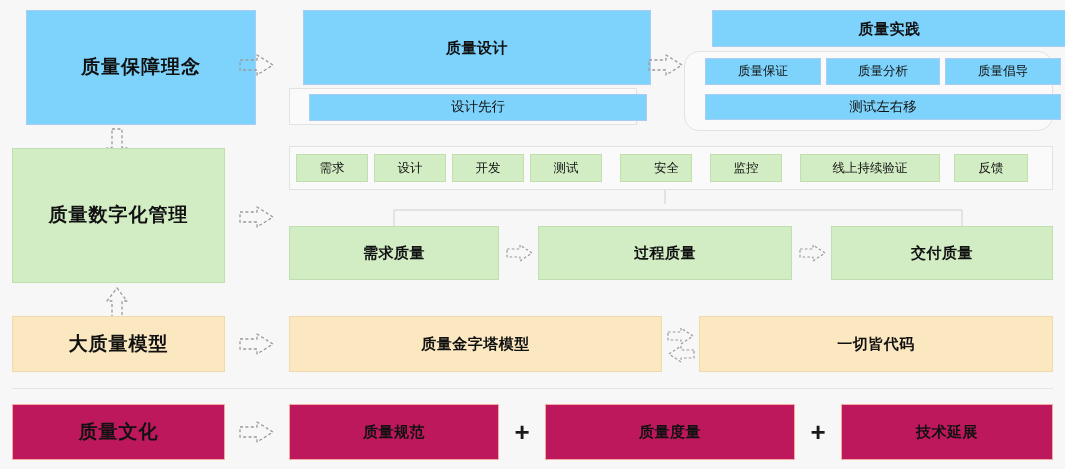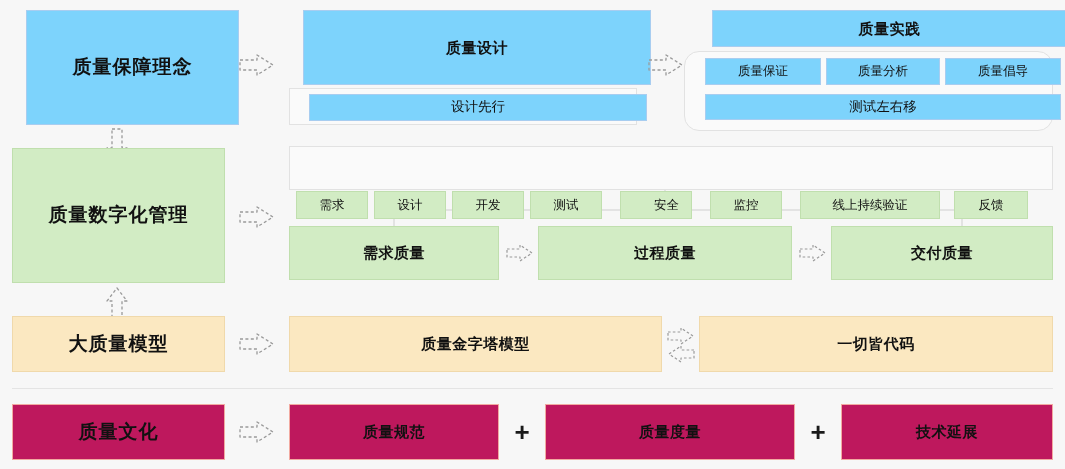--- a/index.html
+++ b/index.html
@@ -24,21 +24,21 @@
   }
   .blue   {background:#7dd3fc;border:1px solid #a8cdf0;margin-left:14px;}
   .green  {background:#d2ecc4;border:1px solid #c0dfae;}
   .orange {background:#fbe8c1;border:1px solid #f0d9ab;}
   .red    {background:#be185d;border:1px solid #f2aaa1;}
 
   .lvl1{font-size:19px;font-weight:bold;letter-spacing:1px;}
   .lvl2{font-size:15px;font-weight:bold;letter-spacing:.5px;}
   .lvl2s{font-size:13.5px;font-weight:normal;}
   .lvl3{font-size:12.5px;font-weight:normal;}
-  .tag{font-size:12.5px;font-weight:normal;margin-top:37px;}
+  .tag{font-size:12.5px;font-weight:normal;}
 
   
   .panel{
     position:absolute;
     box-sizing:border-box;
     background:#fafafa;
     border:1px solid #e2e2e2;
   }
 
   
@@ -69,21 +69,21 @@
 
   <svg class="connectors" viewBox="0 0 1065 469" xmlns="http://www.w3.org/2000/svg">
 
     <path d="M747 83 L747 93 L940 93 L940 83" fill="none" stroke="#c9c9c9" stroke-width="1"></path>
     <path d="M843 93 L843 99" fill="none" stroke="#c9c9c9" stroke-width="1"></path>
 
     <path d="M665 190 L665 204" fill="none" stroke="#cfcfcf" stroke-width="1"></path>
     <path d="M394 226 L394 210 L962 210 L962 226" fill="none" stroke="#cfcfcf" stroke-width="1" stroke-linejoin="round"></path>
   </svg>
 
-  <div class="box blue lvl1" style="left:12px;top:10px;width:213px;height:115px;">质量保障理念</div>
+  <div class="box blue lvl1" style="left:12px;top:10px;width:230px;height:115px;">质量保障理念</div>
 
   <div class="arrow" style="left:237px;top:52px;">
     <svg width="40" height="26" viewBox="0 0 40 26" xmlns="http://www.w3.org/2000/svg">
       <path d="M3 8 L20 8 L20 3 L36 13 L20 23 L20 18 L3 18 Z" fill="none" stroke="#9a9a9a" stroke-width="1.3" stroke-dasharray="3,2.4" stroke-linejoin="round"></path>
     </svg>
   </div>
 
   <div class="box blue lvl2" style="left:289px;top:10px;width:348px;height:75px;">质量设计</div>
 
   <div class="panel" style="left:289px;top:88px;width:348px;height:37px;">

